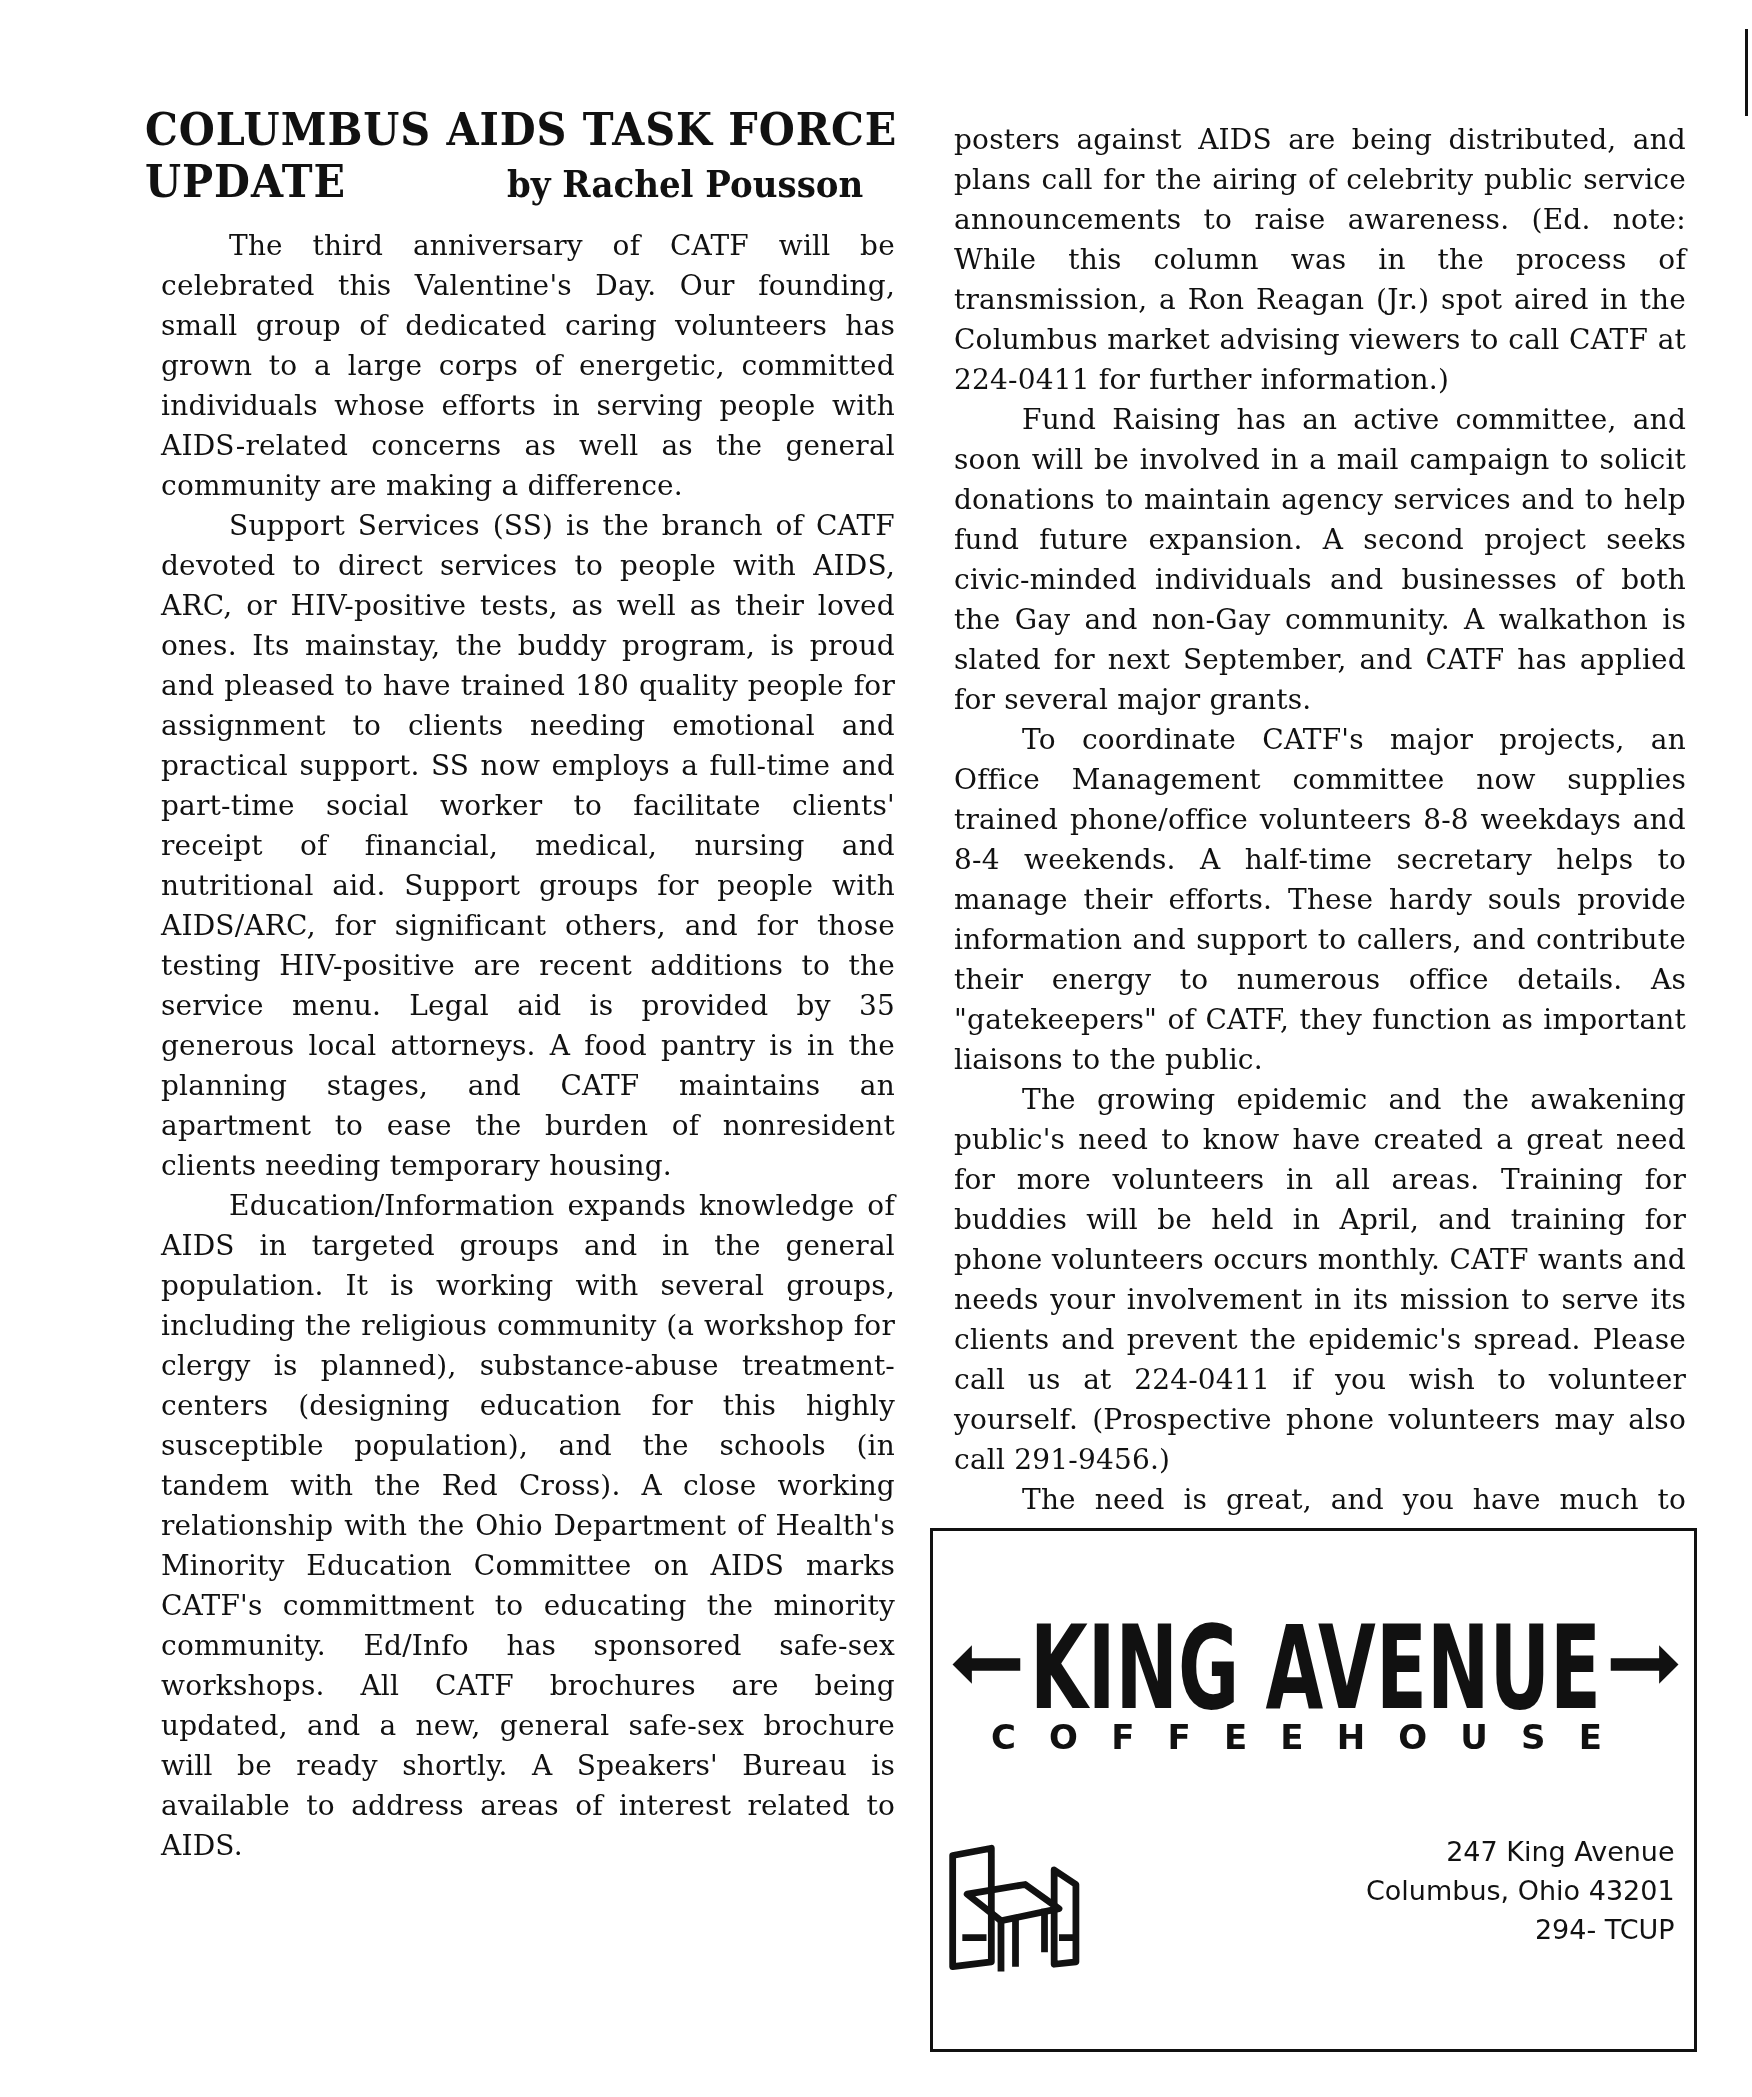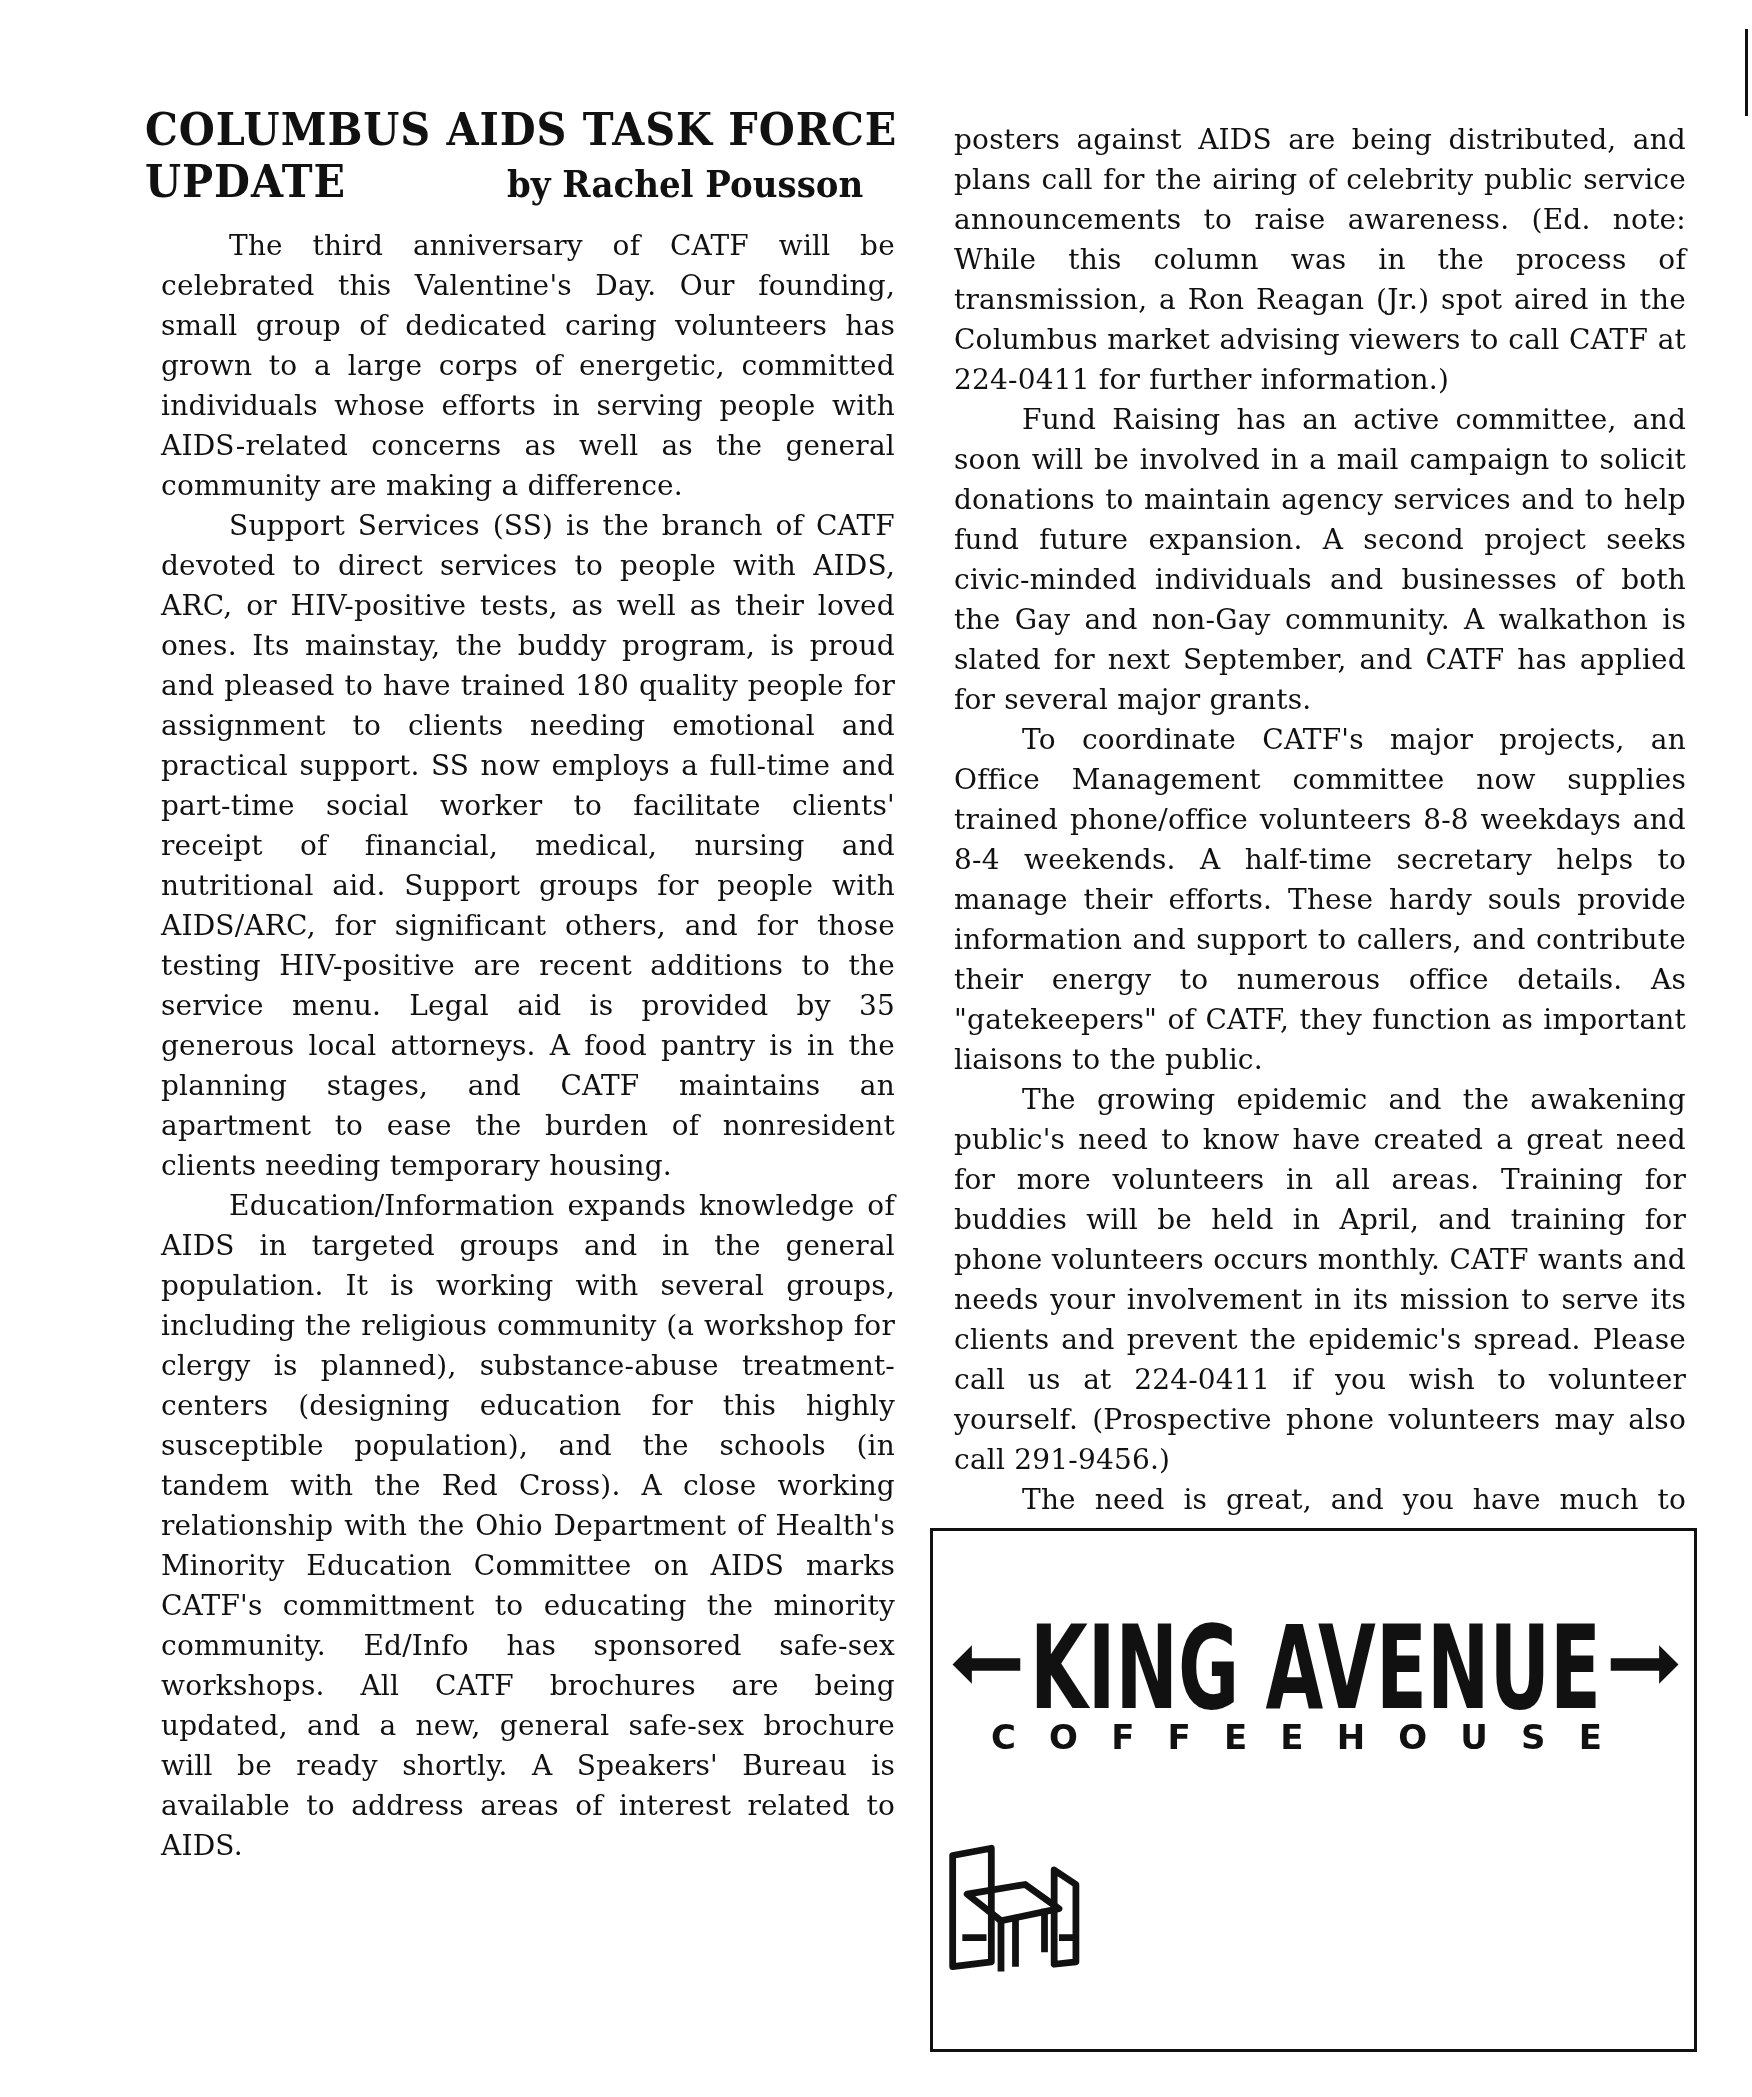--- a/index.html
+++ b/index.html
@@ -103,14 +103,19 @@
   </div>
   <svg class="ad-icon" viewBox="0 0 300 300">
     <g fill="none" stroke="#111" stroke-width="14" stroke-linejoin="round">
       <path d="M20,30 L100,15 L100,250 L20,260 Z"></path>
       <path d="M230,60 L275,90 L275,250 L230,255 Z"></path>
       <path d="M50,110 L170,90 L240,140 L120,165 Z"></path>
       <path d="M120,165 L120,270 M150,160 L150,260 M210,140 L210,230"></path>
       <path d="M40,200 L90,200 M240,200 L270,200"></path>
     </g>
   </svg>
+  <div class="ad-address">
+    <div>247 King Avenue</div>
+    <div>Columbus, Ohio 43201</div>
+    <div>294- TCUP</div>
+  </div>
 </div>
 
 
 </body></html>

